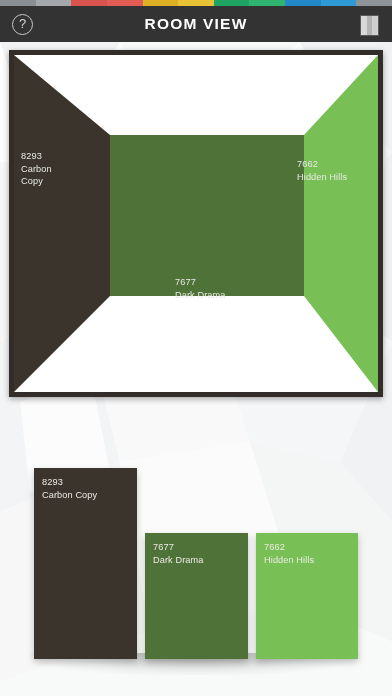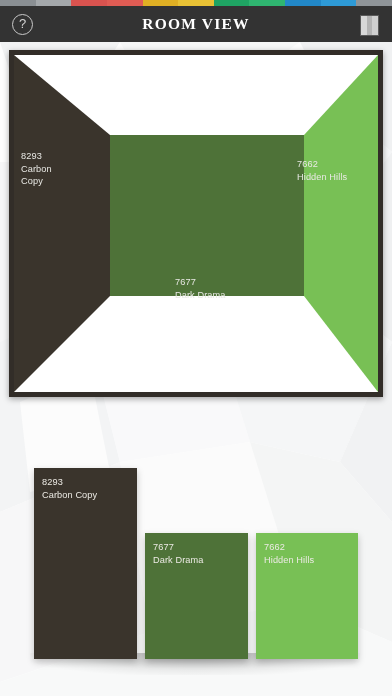--- a/index.html
+++ b/index.html
@@ -44,21 +44,20 @@
     position: absolute;
     left: 0; top: 0;
     width: 392px;
     height: 36px;
     line-height: 36px;
     text-align: center;
     color: #ffffff;
     font-size: 15.5px;
     font-weight: bold;
     letter-spacing: 1.2px;
-    font-family: Liberation Serif, serif;
   }
   .help-btn {
     position: absolute;
     left: 12px; top: 8px;
     width: 21px; height: 21px;
     border: 1.5px solid #c9c9c9;
     border-radius: 50%;
     color: #d4d4d4;
     font-size: 13px;
     line-height: 18px;

